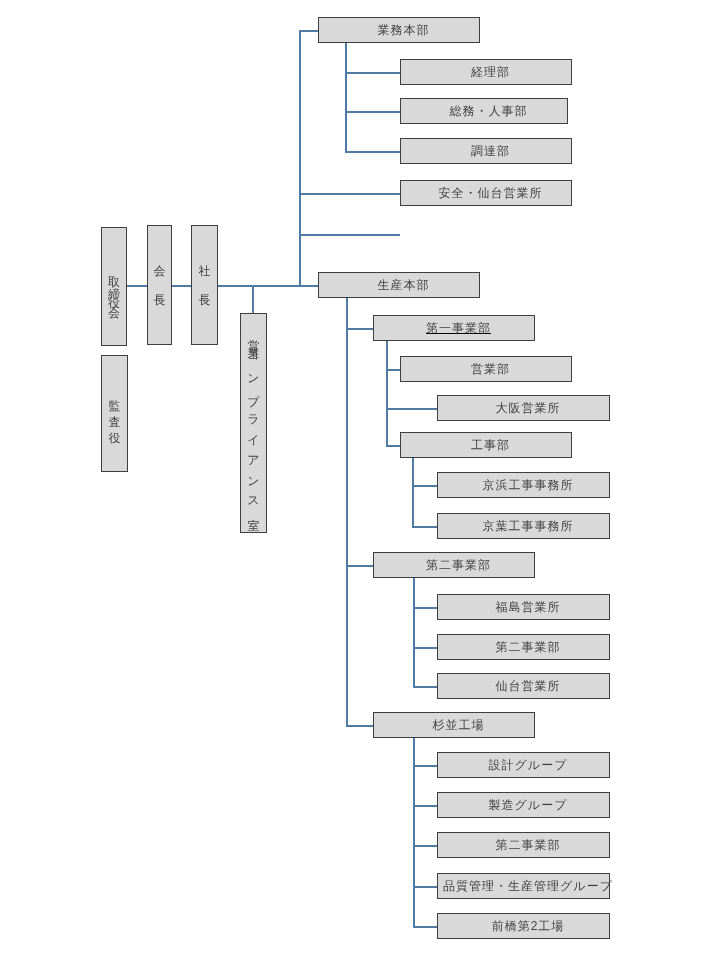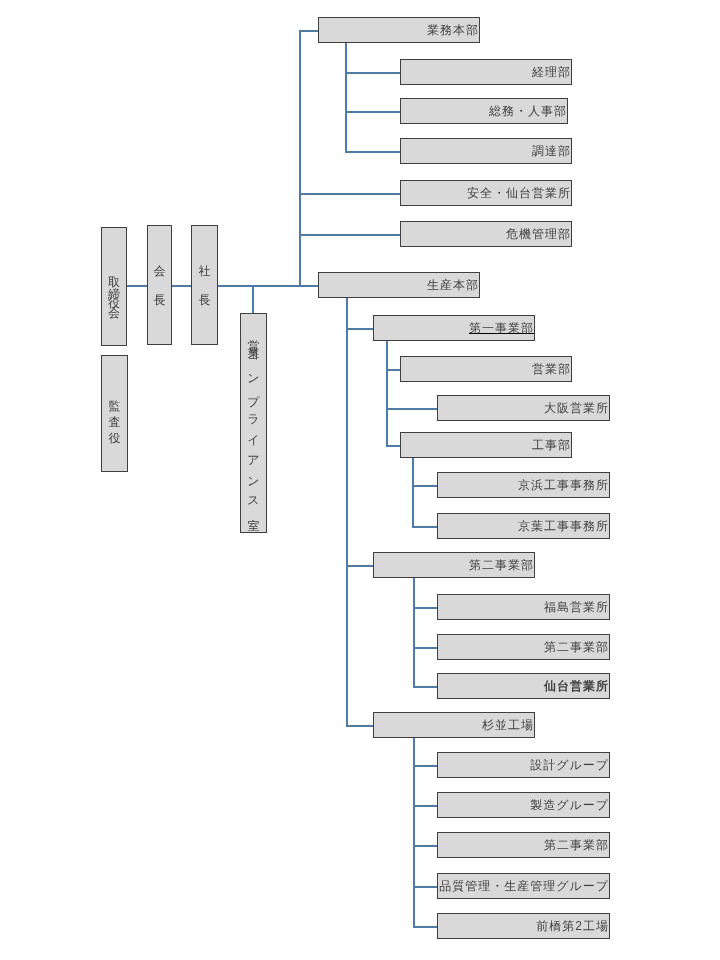--- a/index.html
+++ b/index.html
@@ -15,21 +15,21 @@
     background: var(--bg, #ffffff);
     overflow: hidden;
   }
   .node {
     position: absolute;
     box-sizing: border-box;
     background: var(--box-fill, #d9d9d9);
     border: 1.5px solid var(--box-border, #3f3f3f);
     display: flex;
     align-items: center;
-    justify-content: flex-end;
+    justify-content: center;
     padding-left: 9px;
     z-index: 2;
   }
   .node .label {
     font-size: 12px;
     color: var(--text, #404040);
     white-space: nowrap;
     letter-spacing: 1px;
     line-height: 1;
   }
@@ -106,23 +106,20 @@
     </div>
     <div class="node" style="left: 400px; top: 98px; width: 168px; height: 26px;">
       <span class="label">総務・人事部</span>
     </div>
     <div class="node" style="left: 400px; top: 138px; width: 172px; height: 26px;">
       <span class="label">調達部</span>
     </div>
     <div class="node" style="left: 400px; top: 180px; width: 172px; height: 26px;">
       <span class="label">安全・仙台営業所</span>
     </div>
-    <div class="node" style="left: 400px; top: 221px; width: 172px; height: 26px;">
-      <span class="label">危機管理部</span>
-    </div>
     <div class="node" style="left: 318px; top: 272px; width: 162px; height: 26px;">
       <span class="label">生産本部</span>
     </div>
     <div class="node" style="left: 373px; top: 315px; width: 162px; height: 26px; text-decoration: underline;">
       <span class="label">第一事業部</span>
     </div>
     <div class="node" style="left: 400px; top: 356px; width: 172px; height: 26px;">
       <span class="label">営業部</span>
     </div>
     <div class="node" style="left: 437px; top: 395px; width: 173px; height: 26px;">
@@ -139,21 +136,21 @@
     </div>
     <div class="node" style="left: 373px; top: 552px; width: 162px; height: 26px;">
       <span class="label">第二事業部</span>
     </div>
     <div class="node" style="left: 437px; top: 594px; width: 173px; height: 26px;">
       <span class="label">福島営業所</span>
     </div>
     <div class="node" style="left: 437px; top: 634px; width: 173px; height: 26px;">
       <span class="label">第二事業部</span>
     </div>
-    <div class="node" style="left: 437px; top: 673px; width: 173px; height: 26px; font-weight: bold;">
+    <div class="node" style="left: 437px; top: 673px; width: 173px; height: 26px;">
       <span class="label">仙台営業所</span>
     </div>
     <div class="node" style="left: 373px; top: 712px; width: 162px; height: 26px;">
       <span class="label">杉並工場</span>
     </div>
     <div class="node" style="left: 437px; top: 752px; width: 173px; height: 26px;">
       <span class="label">設計グループ</span>
     </div>
     <div class="node" style="left: 437px; top: 792px; width: 173px; height: 26px;">
       <span class="label">製造グループ</span>

